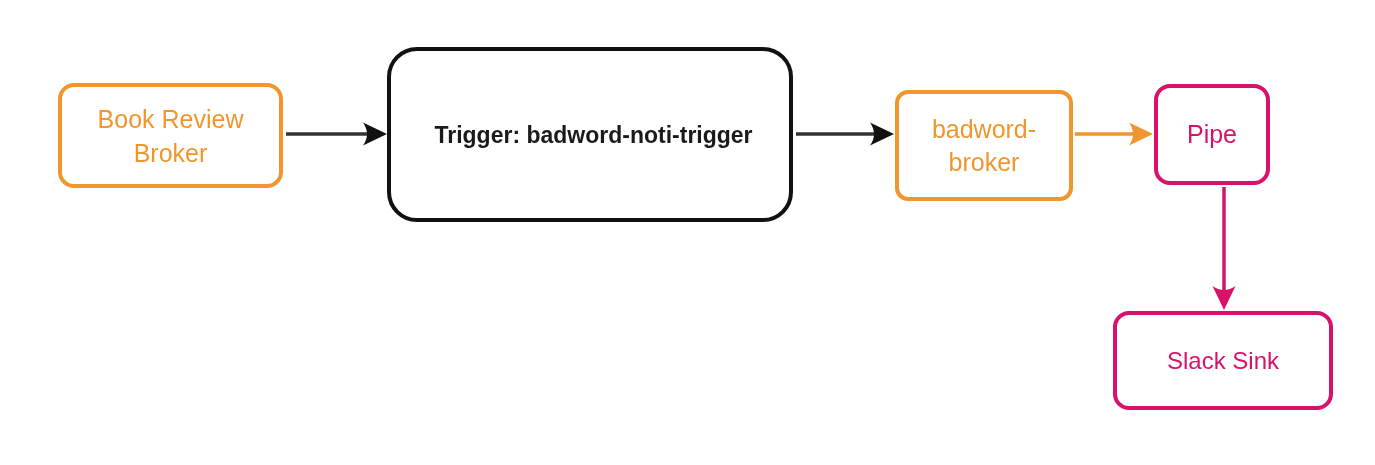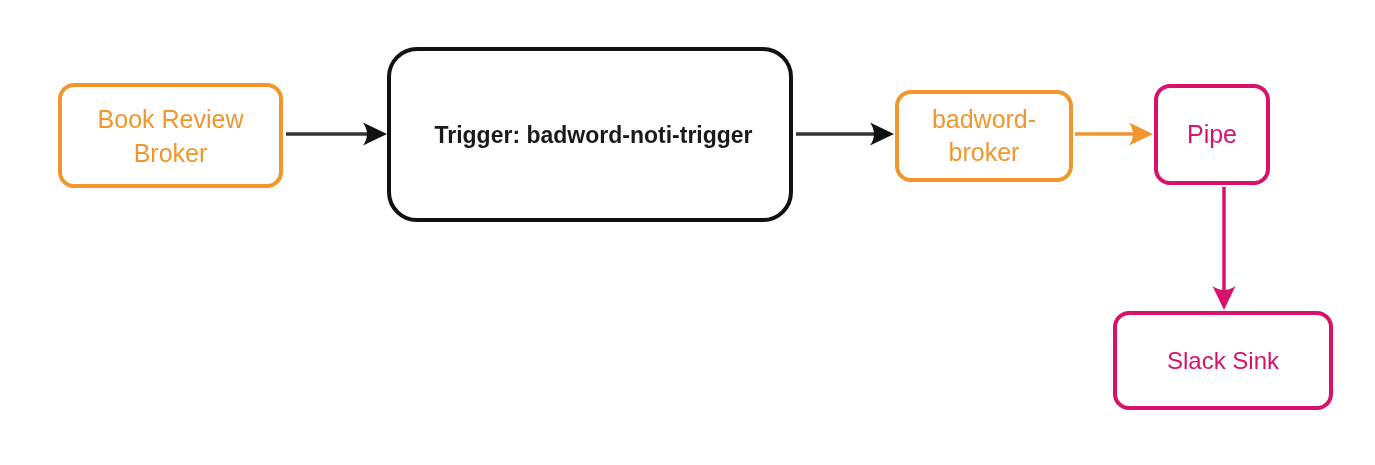--- a/index.html
+++ b/index.html
@@ -25,21 +25,21 @@
   .node-pink   { border: 4px solid #D8116B; color: #D8116B; border-radius: 16px; }
   .node-black  { border: 4px solid #111111; color: #1a1a1a; border-radius: 30px; }
 
   .node-book-review { left: 58px; top: 83px; width: 225px; height: 105px; font-size: 25px; line-height: 34px; }
   .node-book-review .label { max-width: 170px; }
 
   .node-trigger { left: 387px; top: 47px; width: 406px; height: 175px; padding-left: 7px; }
   .trigger-lines { font-size: 23px; line-height: 34px; }
   .bold { font-weight: 700; }
 
-  .node-badword-broker { left: 895px; top: 90px; width: 178px; height: 92px; font-size: 25px; line-height: 33px; }
+  .node-badword-broker { left: 895px; top: 90px; width: 178px; height: 111px; font-size: 25px; line-height: 33px; border-radius: 13px; }
   .node-badword-broker .label { max-width: 130px; }
 
   .node-pipe { left: 1154px; top: 84px; width: 116px; height: 101px; font-size: 25px; }
 
   .node-slack-sink { left: 1113px; top: 311px; width: 220px; height: 99px; font-size: 24px; }
 
   .arrows-layer {
     position: absolute;
     left: 0; top: 0;
     width: 1375px; height: 465px;

